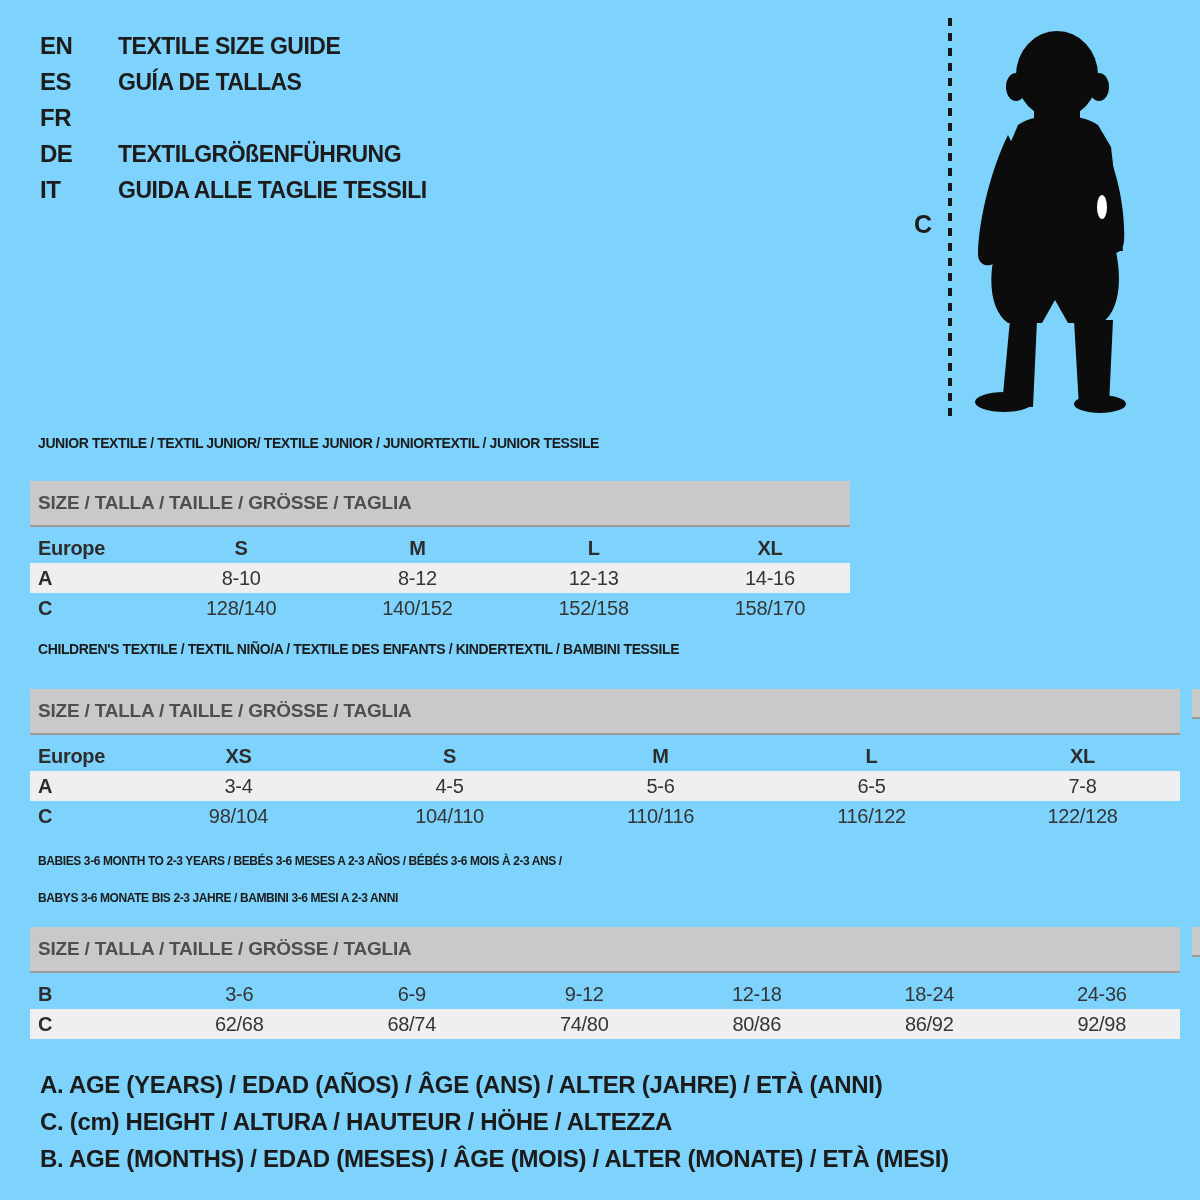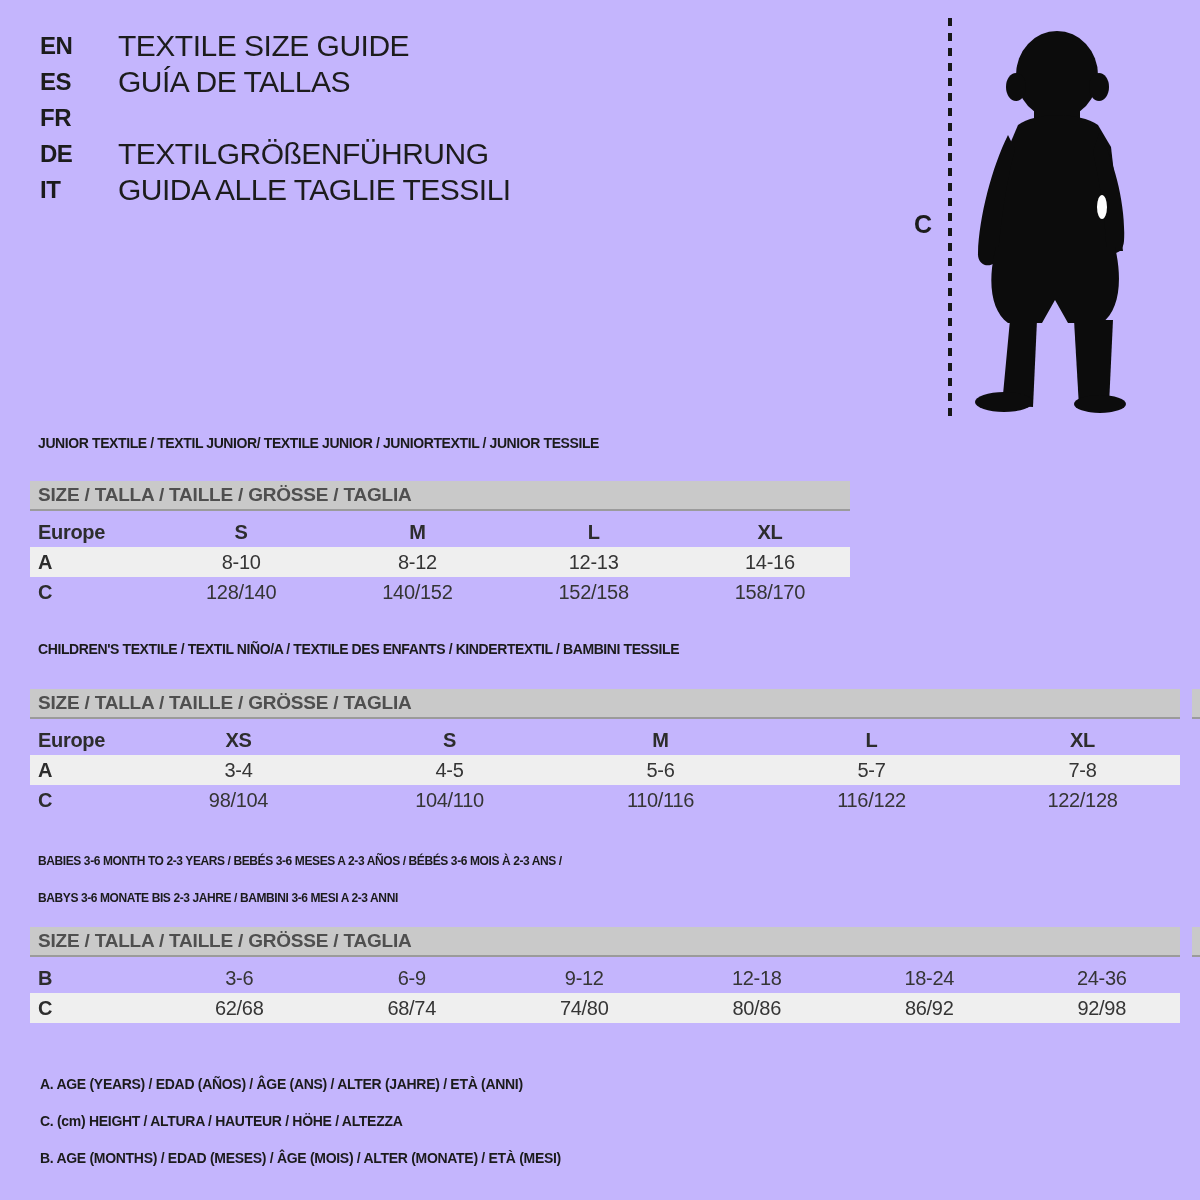--- a/index.html
+++ b/index.html
@@ -1,66 +1,66 @@
 <!DOCTYPE html>
 <html><head>
 <meta charset="utf-8">
 <style>
   * { margin:0; padding:0; box-sizing:border-box; }
   html,body { background:#ffffff; }
   .page {
-    position:relative; width:1200px; height:1200px; background:#c4b5fd;
+    position:relative; width:1200px; height:1200px; background:#7dd3fc;
     font-family:"Liberation Sans","DejaVu Sans",sans-serif; color:#1c1c1c;
     overflow:hidden;
   }
   
   .lang-block { position:absolute; left:40px; top:28px; }
   .lang-row { display:flex; height:36px; align-items:center; }
   .lang-code { width:78px; font-size:24px; font-weight:700; letter-spacing:-0.5px; }
-  .lang-title { font-size:30px; font-weight:400; letter-spacing:-0.5px; white-space:nowrap; }
+  .lang-title { font-size:23px; font-weight:700; letter-spacing:-0.5px; white-space:nowrap; }
 
   
   .figure-c-label { position:absolute; left:914px; top:210px; font-size:25px; font-weight:700; }
   .dashed-line {
     position:absolute; left:948px; top:18px; width:4px; height:398px;
     background:repeating-linear-gradient(to bottom,#171717 0 8px,transparent 8px 15px);
   }
   .silhouette { position:absolute; left:950px; top:13px; width:192px; height:404px; }
 
   
   .section-title {
     position:absolute; left:38px; font-size:14px; font-weight:700;
     letter-spacing:-0.4px; white-space:nowrap; color:#1b1b1b;
   }
   .babies-title { position:absolute; left:38px; top:843px; font-size:12px; font-weight:700;
     letter-spacing:-0.4px; line-height:37px; white-space:nowrap; color:#1b1b1b; }
 
   
   .stable { position:absolute; left:30px; }
   .size-bar {
-    height:30px; background:#c9c9c9; border-bottom:2px solid #9b9b9b;
+    height:46px; background:#c9c9c9; border-bottom:2px solid #9b9b9b;
     color:#4f4f4f; font-size:19px; font-weight:700; letter-spacing:-0.2px;
     display:flex; align-items:center; padding-left:8px;
   }
   .tbody { margin-top:6px; }
   .trow { display:grid; height:30px; align-items:center; font-size:20px; color:#353535;gap:16px; }
   .trow.alt { background:#efefef; }
   .trow.head .cell { font-weight:600; color:#2d2d2d; }
   .cell { text-align:center; font-weight:400; letter-spacing:-0.3px; }
   .cell.label { text-align:left; padding-left:8px; font-weight:600; color:#2d2d2d; }
   .cols-j { grid-template-columns:115px repeat(4,1fr); }
   .cols-c { grid-template-columns:95px repeat(5,1fr); }
   .cols-b { grid-template-columns:115px repeat(6,1fr); }
   .w-j { width:820px; }
   .w-cb { width:1150px; }
 
   .edge-frag { position:absolute; left:1192px; width:8px; background:#c9c9c9; border-bottom:2px solid #9b9b9b; }
 
   
-  .footnotes { position:absolute; left:40px; top:1066px; font-size:14px; font-weight:700;
+  .footnotes { position:absolute; left:40px; top:1066px; font-size:24px; font-weight:700;
     letter-spacing:-0.3px; line-height:37px; white-space:nowrap; color:#1b1b1b; }
 </style>
 </head>
 <body>
 
 <div class="page">
 
   <div class="lang-block">
     <div class="lang-row">
       <span class="lang-code">EN</span>
@@ -141,21 +141,21 @@
         <div class="cell">S</div>
         <div class="cell">M</div>
         <div class="cell">L</div>
         <div class="cell">XL</div>
       </div>
       <div class="trow alt cols-c">
         <div class="cell label">A</div>
         <div class="cell">3-4</div>
         <div class="cell">4-5</div>
         <div class="cell">5-6</div>
-        <div class="cell">5-7</div>
+        <div class="cell">6-5</div>
         <div class="cell">7-8</div>
       </div>
       <div class="trow cols-c">
         <div class="cell label">C</div>
         <div class="cell">98/104</div>
         <div class="cell">104/110</div>
         <div class="cell">110/116</div>
         <div class="cell">116/122</div>
         <div class="cell">122/128</div>
       </div>

